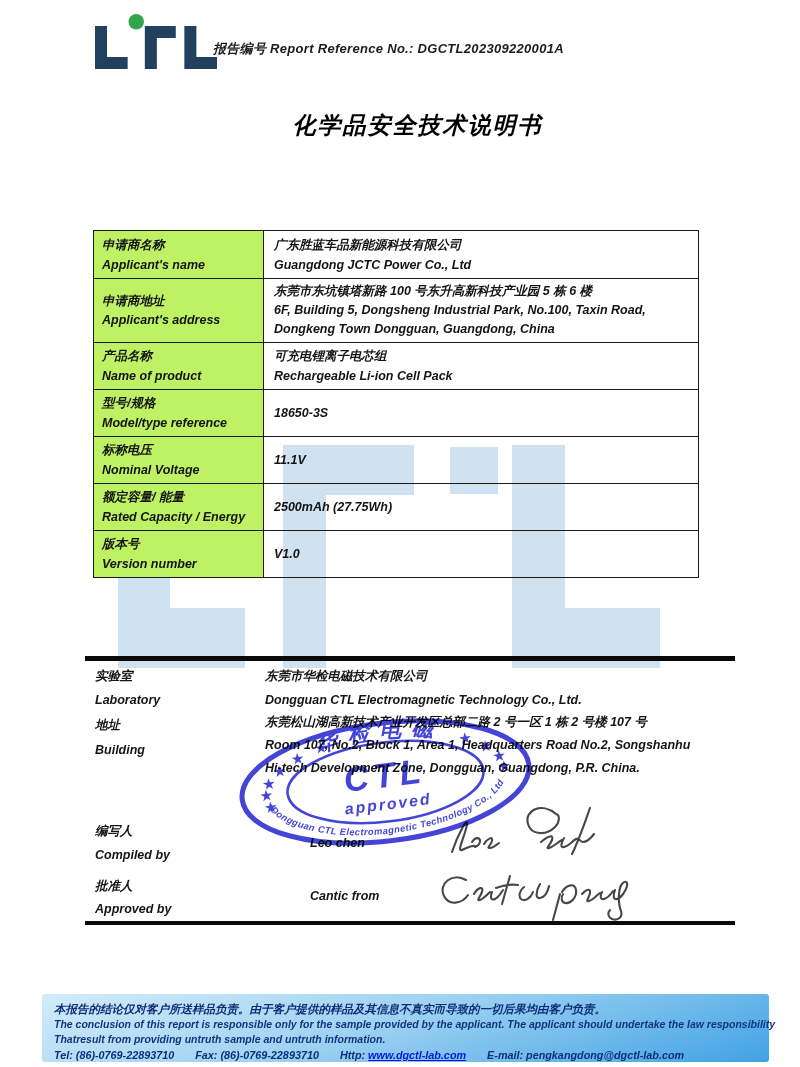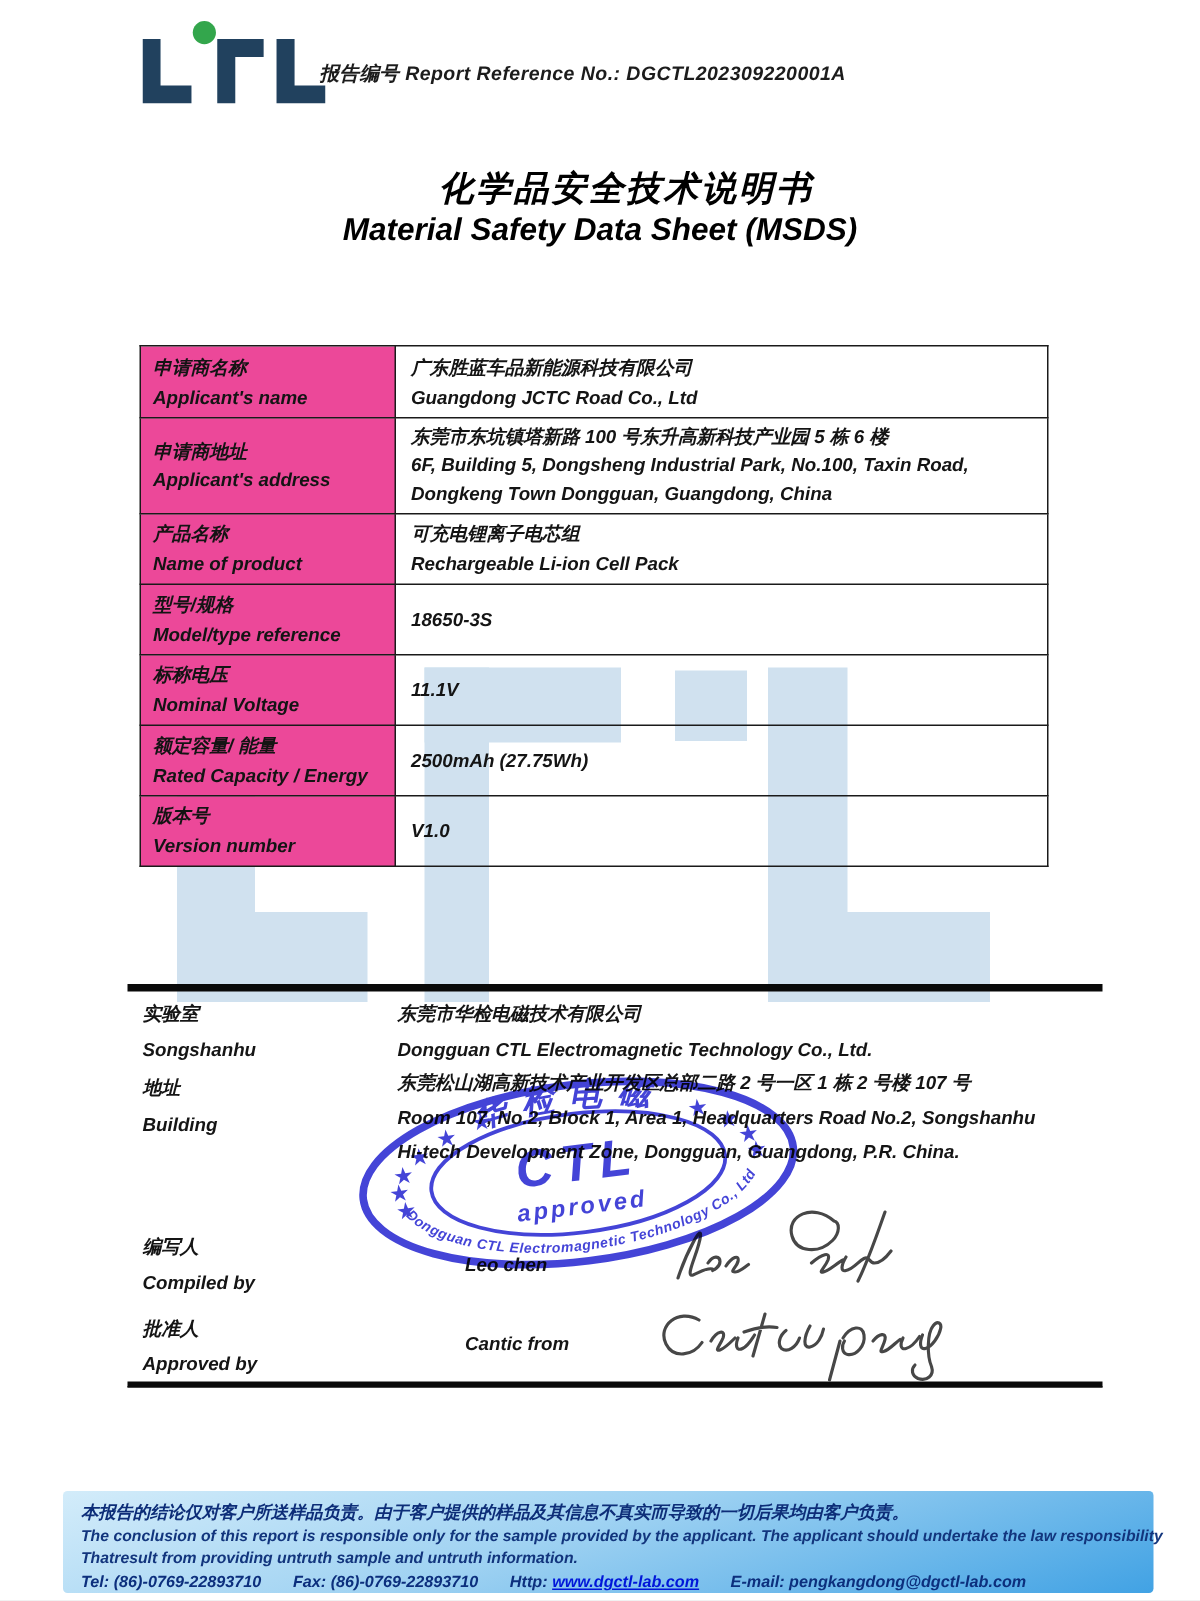--- a/index.html
+++ b/index.html
@@ -36,21 +36,21 @@
   .wm-dot     { left:450px; top:447px; width:48px;  height:47px; }
   .wm-l2-stem { left:512px; top:445px; width:53px;  height:223px; }
   .wm-l2-foot { left:512px; top:608px; width:148px; height:60px; }
   
   .info-table {
     position:absolute; left:93px; top:230px; width:606px; z-index:1;
     border-collapse:collapse; background:transparent;
     font-size:12.5px; font-weight:700; line-height:20px;
   }
   .info-table td { border:1.5px solid #1a1a1a; vertical-align:middle; }
-  .info-table td.lbl { width:170px; background:#ec4899; padding:3px 6px 3px 8px; }
+  .info-table td.lbl { width:170px; background:#bef264; padding:3px 6px 3px 8px; }
   .info-table td.val { background:transparent; padding:3px 8px 3px 10px; }
   .r1 td { height:48px; } .r2 td { height:62px; line-height:19px; }
   .r3 td,.r4 td,.r5 td,.r6 td,.r7 td { height:44px; }
   
   .rule { position:absolute; left:85px; width:650px; background:#0a0a0a; z-index:2; }
   .rule-top    { top:656px; height:5px; }
   .rule-bottom { top:921px; height:4px; border-bottom:1.5px solid #0a0a0a; background:#0a0a0a; }
   
   .fld { position:absolute; font-size:12.5px; font-weight:700; color:#151515; white-space:nowrap; z-index:1; }
   
@@ -92,32 +92,31 @@
 
   <svg class="logo" viewBox="0 0 142 64" xmlns="http://www.w3.org/2000/svg">
     <polygon fill="#21415e" points="0,14 14,14 14,50 38,50 38,64 0,64"></polygon>
     <circle fill="#33a64c" cx="48" cy="9" r="9"></circle>
     <polygon fill="#21415e" points="58,14 94,14 94,28 72,28 72,64 58,64"></polygon>
     <polygon fill="#21415e" points="104,14 118,14 118,50 142,50 142,64 104,64"></polygon>
   </svg>
   <div class="report-ref">报告编号 Report Reference No.: DGCTL202309220001A</div>
 
   <div class="title-zh">化学品安全技术说明书</div>
-  <div class="title-en">Material Safety Data Sheet (MSDS)</div>
 
   <table class="info-table">
     <tbody>
         <tr class="r1">
       <td class="lbl">
         <div>申请商名称</div>
         <div>Applicant's name</div>
       </td>
       <td class="val">
         <div>广东胜蓝车品新能源科技有限公司</div>
-        <div>Guangdong JCTC Road Co., Ltd</div>
+        <div>Guangdong JCTC Power Co., Ltd</div>
       </td>
     </tr>
     <tr class="r2">
       <td class="lbl">
         <div>申请商地址</div>
         <div>Applicant's address</div>
       </td>
       <td class="val">
         <div>东莞市东坑镇塔新路 100 号东升高新科技产业园 5 栋 6 楼</div>
         <div>6F, Building 5, Dongsheng Industrial Park, No.100, Taxin Road,</div>
@@ -170,21 +169,21 @@
         <div>V1.0</div>
       </td>
     </tr>
   </tbody>
     </table>
 
   <div class="rule rule-top"></div>
   <div class="rule rule-bottom"></div>
 
   <div class="fld" style="left:95px;top:668px">实验室</div>
-  <div class="fld" style="left:95px;top:693px">Songshanhu</div>
+  <div class="fld" style="left:95px;top:693px">Laboratory</div>
   <div class="fld" style="left:265px;top:668px">东莞市华检电磁技术有限公司</div>
   <div class="fld" style="left:265px;top:693px">Dongguan CTL Electromagnetic Technology Co., Ltd.</div>
 
   <div class="fld" style="left:95px;top:717px">地址</div>
   <div class="fld" style="left:95px;top:743px">Building</div>
   <div class="fld" style="left:265px;top:714px">东莞松山湖高新技术产业开发区总部二路 2 号一区 1 栋 2 号楼 107 号</div>
   <div class="fld" style="left:265px;top:738px">Room 107, No.2, Block 1, Area 1, Headquarters Road No.2, Songshanhu</div>
   <div class="fld" style="left:265px;top:761px">Hi-tech Development Zone, Dongguan, Guangdong, P.R. China.</div>
 
   <div class="fld" style="left:95px;top:823px">编写人</div>

